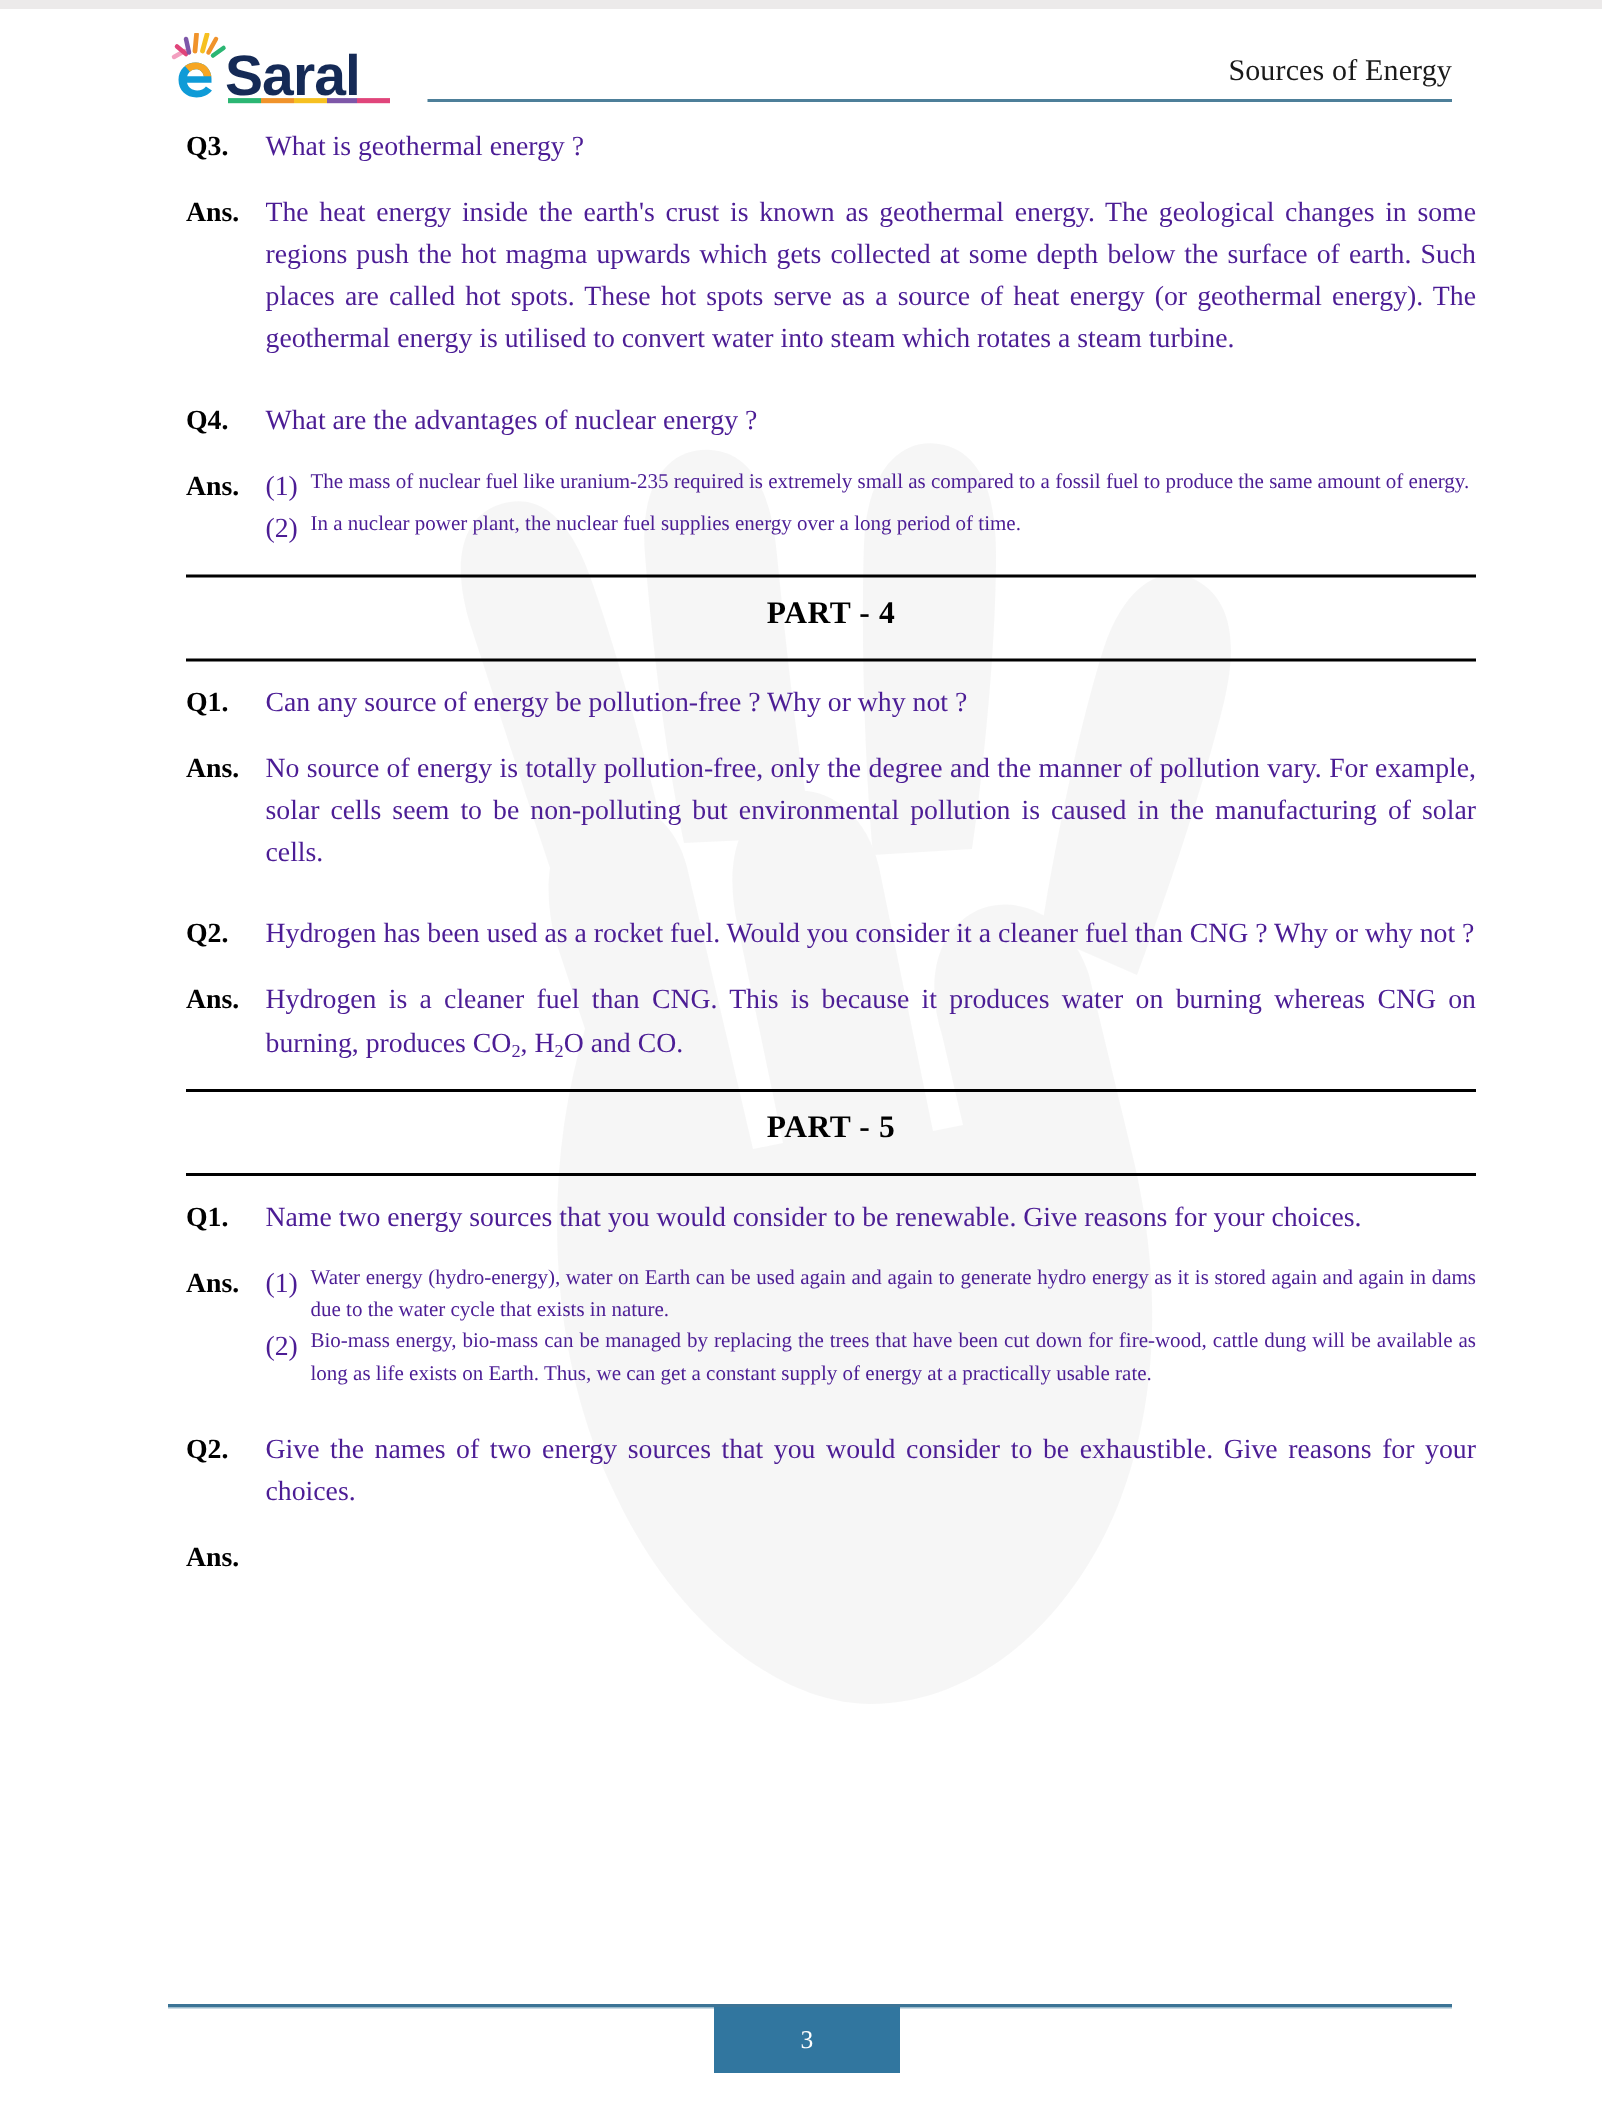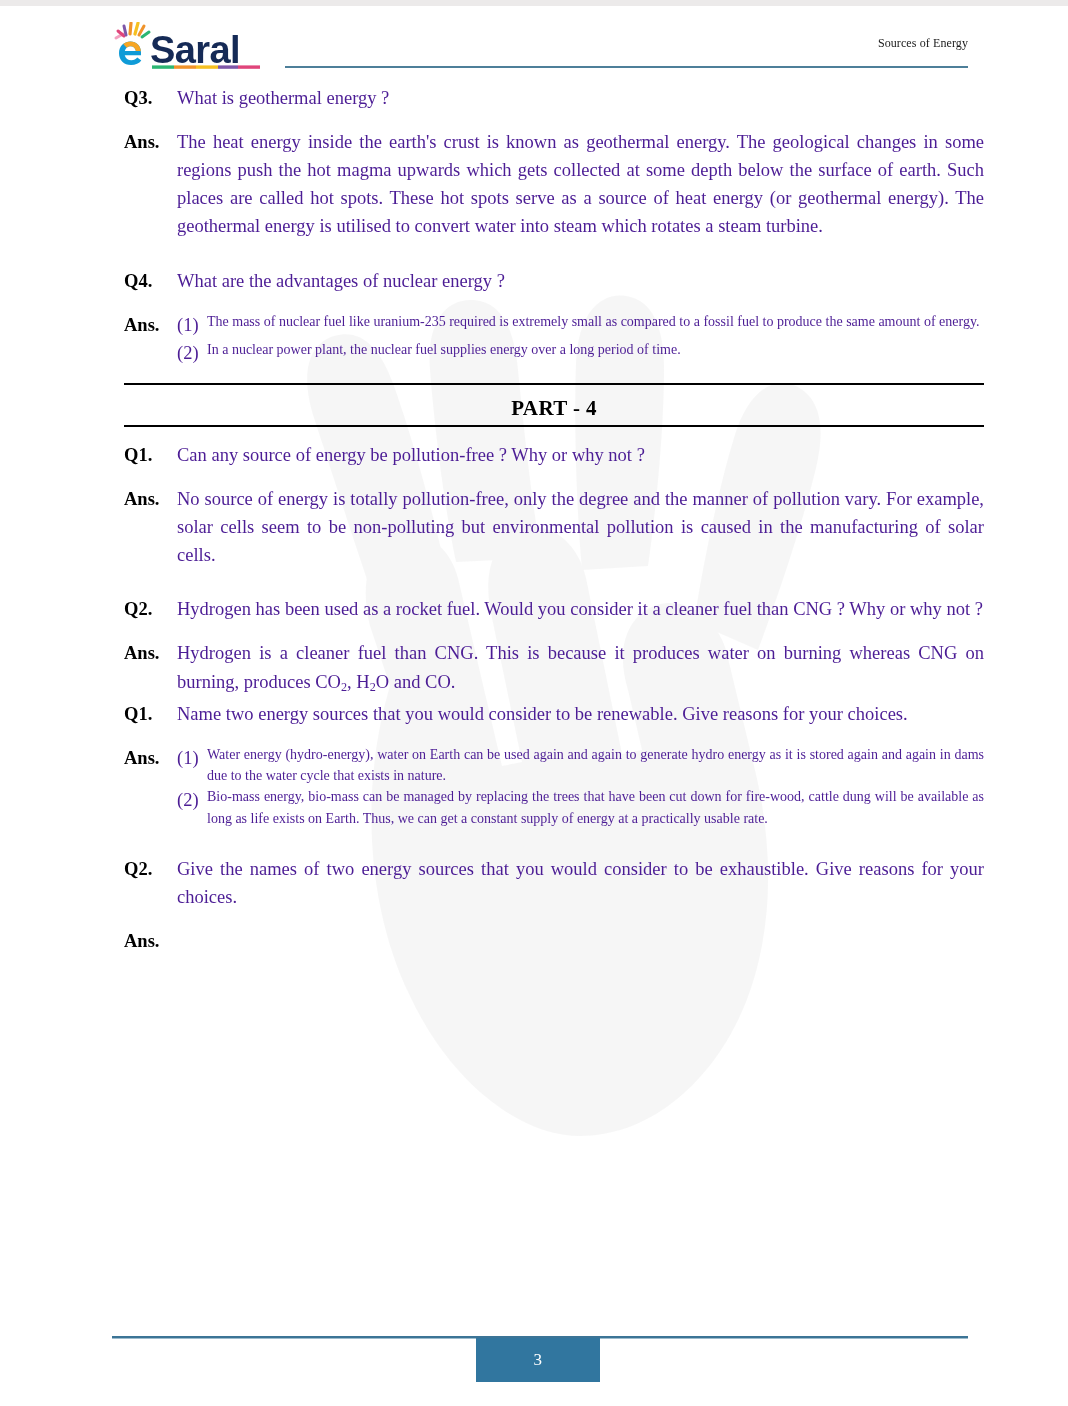--- a/index.html
+++ b/index.html
@@ -53,21 +53,21 @@
   .logo {
     position: absolute;
     left: 110px; top: 8px;
     width: 155px; height: 48px;
   }
   .logo-svg { display: block; }
   .header-title {
     position: absolute;
     right: 100px;
     top: 22px;
-    font-size: 12px;
+    font-size: 20px;
     color: #1a1a1a;
     letter-spacing: 0.1px;
     white-space: nowrap;
   }
   .header-rule {
     position: absolute;
     left: 285px;
     right: 100px;
     top: 52px;
     height: 2px;
@@ -123,21 +123,21 @@
     font-size: 14px;
     line-height: 1.52;
     text-align: justify;
     text-align-last: left;
   }
 
   
   .part-banner {
     margin: 16px 0 14px 0;
     position: relative;
-    padding: 11px 0 4px 0;
+    padding: 11px 0 18px 0;
     border-top: 2.2px solid #000;
     border-bottom: 2.2px solid #000;
     text-align: center;
   }
   .part-banner-label {
     font-size: 21px;
     font-weight: bold;
     letter-spacing: 0.4px;
     color: #000;
   }
@@ -289,20 +289,23 @@
       <div class="spacer-md"></div>
       <div class="qa-block">
         <div class="qa-label">Q2.</div>
         <div class="qa-body justify">Hydrogen has been used as a rocket fuel. Would you consider it a cleaner fuel than CNG ? Why or why not ?</div>
       </div>
       <div class="spacer-sm"></div>
       <div class="qa-block">
         <div class="qa-label">Ans.</div>
         <div class="qa-body justify chem">Hydrogen is a cleaner fuel than CNG. This is because it produces water on burning whereas CNG on burning, produces CO<sub>2</sub>, H<sub>2</sub>O and CO.</div>
       </div>
+      <div class="part-banner">
+        <div class="part-banner-label">PART - 5</div>
+      </div>
       <div class="qa-block">
         <div class="qa-label">Q1.</div>
         <div class="qa-body justify">Name two energy sources that you would consider to be renewable. Give reasons for your choices.</div>
       </div>
       <div class="spacer-sm"></div>
       <div class="qa-block">
         <div class="qa-label">Ans.</div>
         <div class="qa-body">
           <div class="num-item">
             <div class="num-marker">(1)</div>

